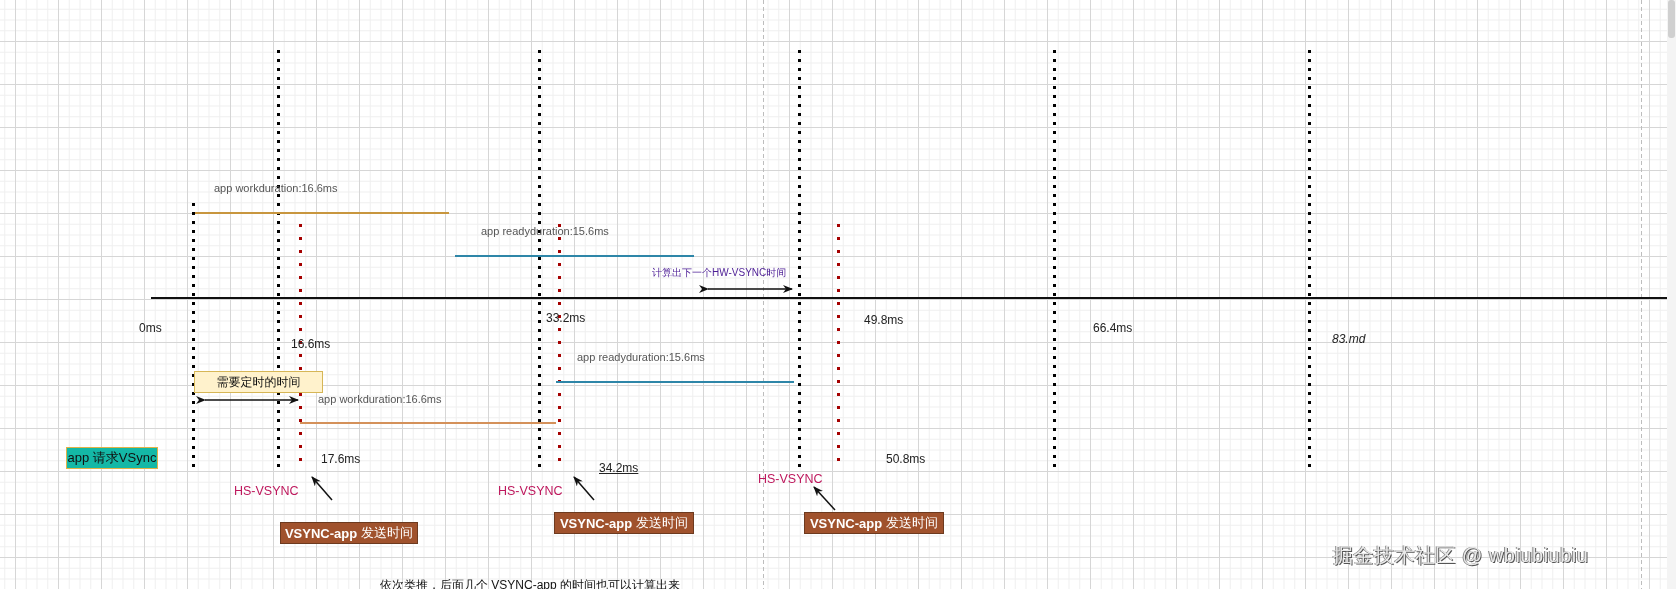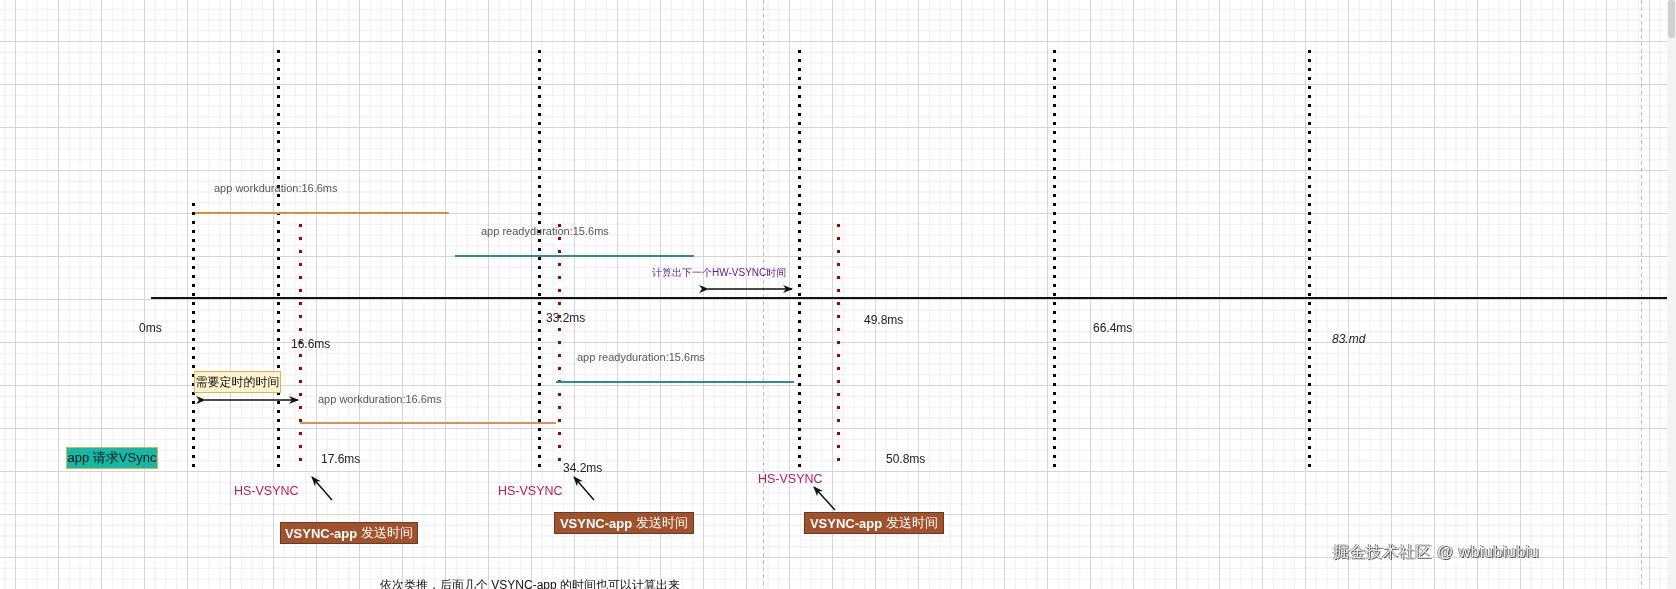--- a/index.html
+++ b/index.html
@@ -41,21 +41,21 @@
     .note.req { background: #14b8a6; border-color: #e0b247; font-size: 13px; }
     .vsync-box {
       position: absolute; background: #a0522d; border: 1.5px solid #6d3a1f;
       color: #fff; font-size: 13px; font-weight: bold; display: flex; align-items: center;
       justify-content: center; white-space: nowrap; box-sizing: border-box;
     }
     .vsync-box span.cn { font-weight: normal; margin-left: 4px; }
     .calc { position: absolute; font-size: 10px; color: #4c1d95; white-space: nowrap; }
     .footer { position: absolute; font-size: 12px; color: #111; white-space: nowrap; }
     .watermark {
-      position: absolute; font-size: 16px; color: #e9e9e9; white-space: nowrap;
+      position: absolute; font-size: 20px; color: #e9e9e9; white-space: nowrap;
       text-shadow: 1px 1px 0 #555, -1px 0 0 #888; letter-spacing: 0.5px;
     }
     .scroll-track { position: absolute; right: 0; top: 0; width: 9px; height: 589px; background: #f4f4f4; }
     .scroll-thumb { position: absolute; right: 1px; top: 0; width: 7px; height: 38px; background: #d0d0d0; border-radius: 3px; }
     svg { position: absolute; left: 0; top: 0; overflow: visible; }
   </style>
 </head>
 <body>
 
 <div class="vdash" style="left:763px; top:0; height:589px;"></div>
@@ -88,26 +88,26 @@
 <div class="hline" style="left:455px; top:255px; width:239px; height:1.5px; background:#2e86a8;"></div>
 
 <div class="dur" style="left:577px; top:351px;">app readyduration:15.6ms</div>
 <div class="hline" style="left:556px; top:381px; width:238px; height:1.5px; background:#2e86a8;"></div>
 
 <div class="dur" style="left:318px; top:393px;">app workduration:16.6ms</div>
 <div class="hline" style="left:300px; top:422px; width:256px; height:1.5px; background:#d4915a;"></div>
 
 <div class="calc" style="left:652px; top:266px;">计算出下一个HW-VSYNC时间</div>
 
-<div class="note" style="left:194px; top:371px; width:87px; height:22px;">需要定时的时间</div>
+<div class="note" style="left:194px; top:371px; width:129px; height:22px;">需要定时的时间</div>
 
 <div class="note req" style="left:66px; top:447px; width:92px; height:22px;">app 请求VSync</div>
 
 <div class="tick" style="left:321px; top:452px;">17.6ms</div>
-<div class="tick" style="left:563px; top:461px;">34.2ms</div>
+<div class="tick" style="left:599px; top:461px;text-decoration:underline;">34.2ms</div>
 <div class="tick" style="left:886px; top:452px;">50.8ms</div>
 
 <div class="hs" style="left:234px; top:484px;">HS-VSYNC</div>
 <div class="hs" style="left:498px; top:484px;">HS-VSYNC</div>
 <div class="hs" style="left:758px; top:472px;">HS-VSYNC</div>
 
 <div class="vsync-box" style="left:280px; top:522px; width:138px; height:22px;">
   <span>VSYNC-app</span>
     <span class="cn">发送时间</span>
 </div>

